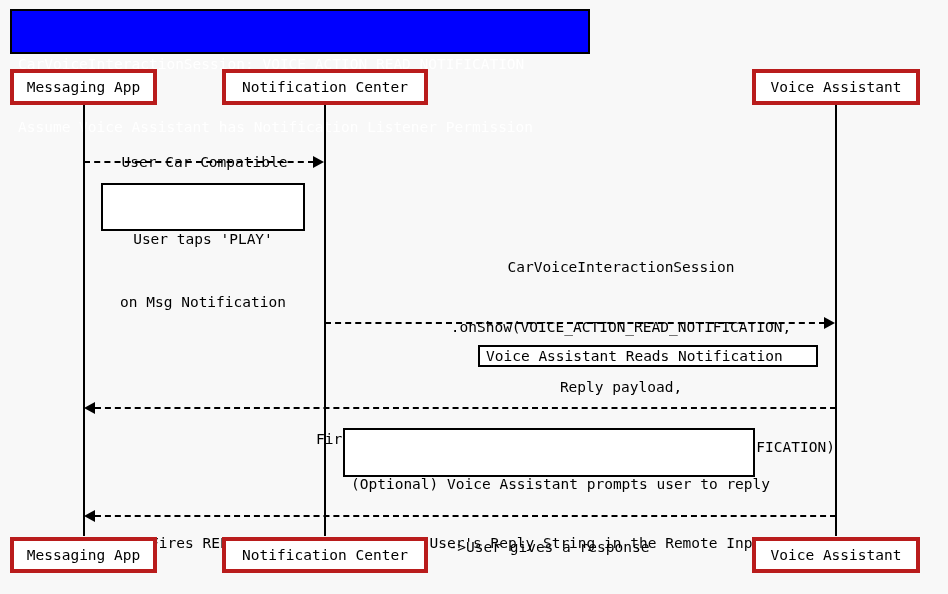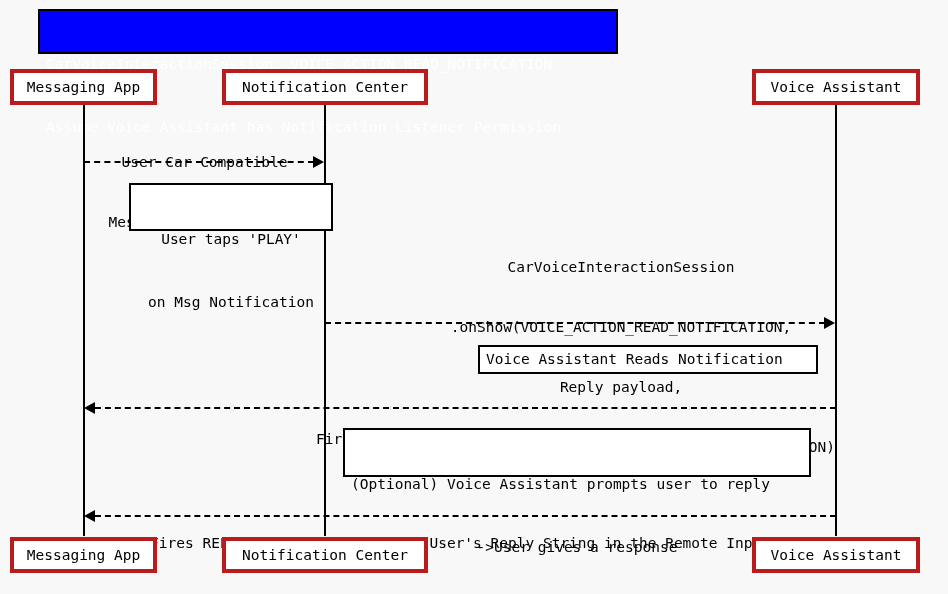--- a/index.html
+++ b/index.html
@@ -24,21 +24,20 @@
     width: 580px;
     height: 45px;
     background: #0000ff;
     border: 2px solid #000000;
     box-sizing: border-box;
     color: #ffffff;
     font-size: 14.5px;
     line-height: 21px;
     padding: 1px 12px 0 6px;
     white-space: pre;
-    margin-left: 28px;
   }
   .title-line { display: block; }
 
   
   .participant {
     position: absolute;
     border: 4px solid #b91c1c;
     background: #ffffff;
     box-sizing: border-box;
     color: #000000;
@@ -126,45 +125,45 @@
     <span>Voice Assistant</span>
   </div>
 
   <div class="msg-label center" style="left:84px; top:112px; width:241px;">
     <span class="title-line">User Car Compatible</span>
     <span class="title-line">Messaging Notification</span>
   </div>
   <div class="msg-line" style="left:84px; top:161px; width:230px;"></div>
   <div class="arrowhead right" style="left:313px; top:156px;"></div>
 
-  <div class="note" style="left:101px; top:183px; width:204px; height:48px;margin-left:28px;">
+  <div class="note" style="left:101px; top:183px; width:204px; height:48px;">
     <span class="note-line c">User taps 'PLAY'</span>
     <span class="note-line c">on Msg Notification</span>
   </div>
 
   <div class="msg-label center" style="left:326px; top:217px; width:510px; line-height:20px;margin-left:40px;">
     <span class="title-line">CarVoiceInteractionSession</span>
     <span class="title-line">.onShow(VOICE_ACTION_READ_NOTIFICATION,</span>
     <span class="title-line">Reply payload,</span>
     <span class="title-line">VoiceInteractionSession.SHOW_SOURCE_NOTIFICATION)</span>
   </div>
   <div class="msg-line" style="left:325px; top:322px; width:500px;"></div>
   <div class="arrowhead right" style="left:824px; top:317px;"></div>
 
-  <div class="note" style="left:478px; top:345px; width:340px; height:29px; display:flex; align-items:center;">
+  <div class="note" style="left:478px; top:345px; width:340px; height:22px; display:flex; align-items:center;">
     <span class="note-line">Voice Assistant Reads Notification</span>
   </div>
 
   <div class="msg-label center" style="left:84px; top:389px; width:752px;">
     <span class="title-line">Fires MARK_AS_READ Pending Intent</span>
   </div>
   <div class="msg-line" style="left:95px; top:407px; width:741px;"></div>
   <div class="arrowhead left" style="left:84px; top:402px;"></div>
 
-  <div class="note" style="left:343px; top:428px; width:468px; height:49px;">
+  <div class="note" style="left:343px; top:428px; width:412px; height:49px;">
     <span class="note-line l">(Optional) Voice Assistant prompts user to reply</span>
     <span class="note-line c">-&gt;User gives a response</span>
   </div>
 
   <div class="msg-label center" style="left:84px; top:493px; width:752px;">
     <span class="title-line">Fires REPLY Pending Intent with User's Reply String in the Remote Input</span>
   </div>
   <div class="msg-line" style="left:95px; top:515px; width:741px;"></div>
   <div class="arrowhead left" style="left:84px; top:510px;"></div>
 

